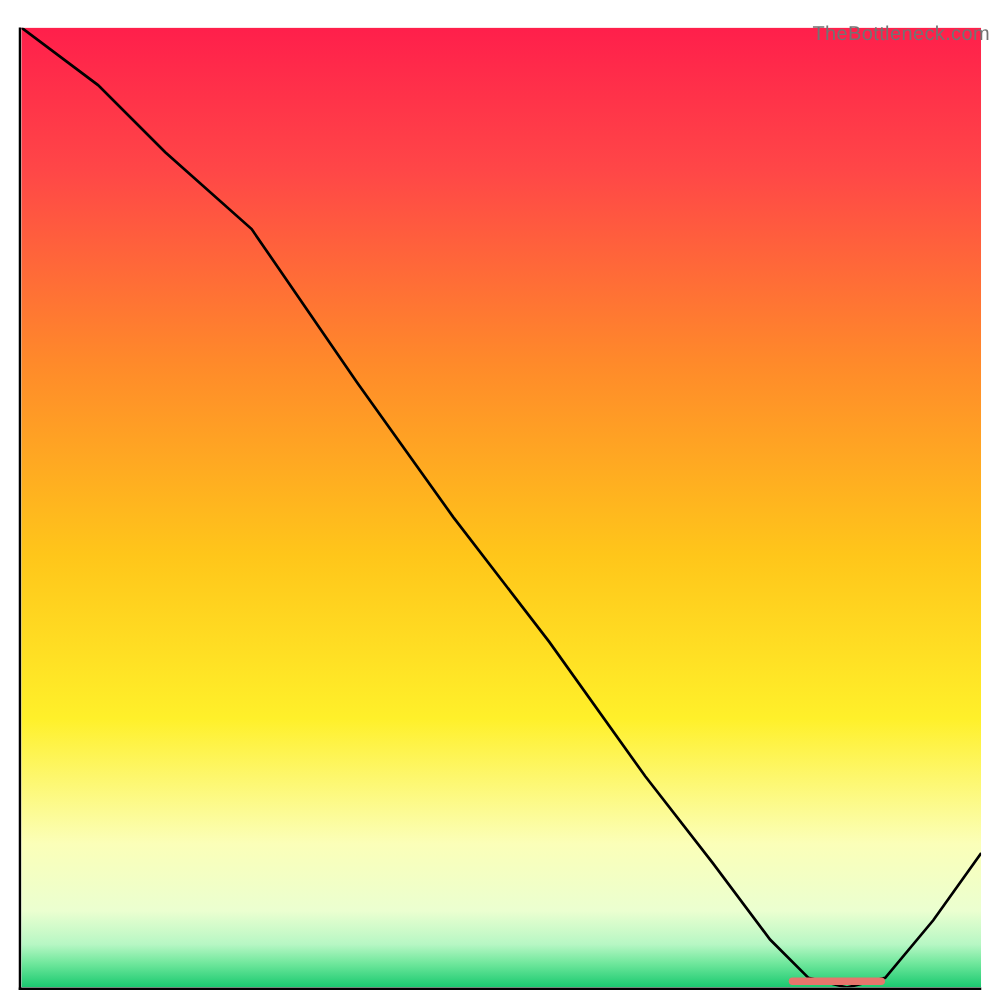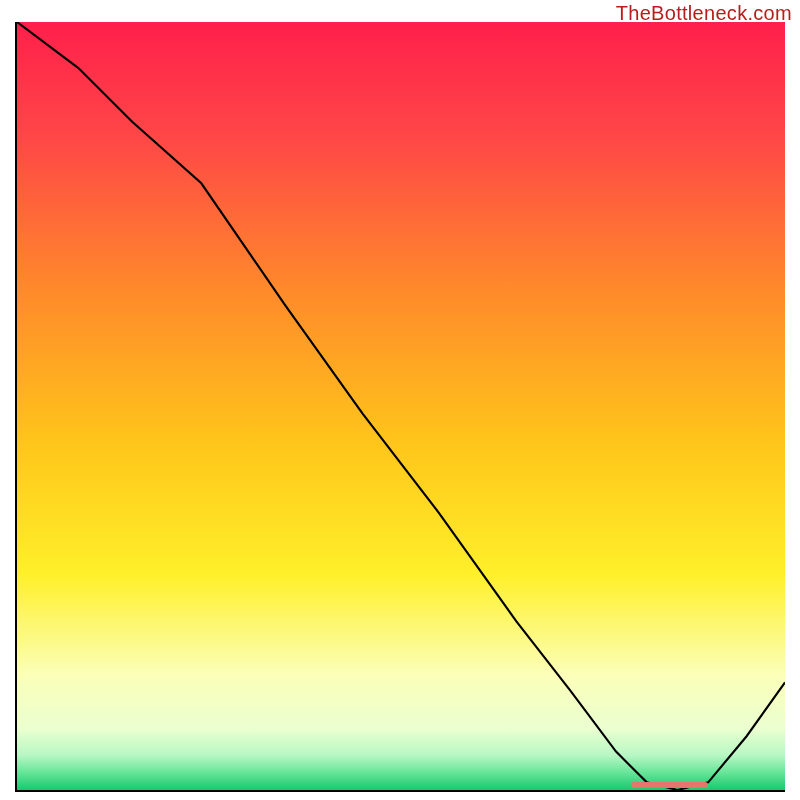--- a/index.html
+++ b/index.html
@@ -11,24 +11,24 @@
     overflow: hidden;
     font-family: Arial, Helvetica, sans-serif;
   }
   .page {
     position: relative;
     width: 800px;
     height: 800px;
   }
   .watermark {
     position: absolute;
-    top: 2px;
+    top: 19px;
     right: 8px;
-    font-size: 20px;
-    color: #b91c1c;
+    font-size: 16px;
+    color: #737373;
     letter-spacing: 0.3px;
     z-index: 50;
   }
   .plot-wrap {
     position: absolute;
     left: 15px;
     top: 22px;
     width: 770px;
     height: 770px;
     border-left: 2px solid #000;

